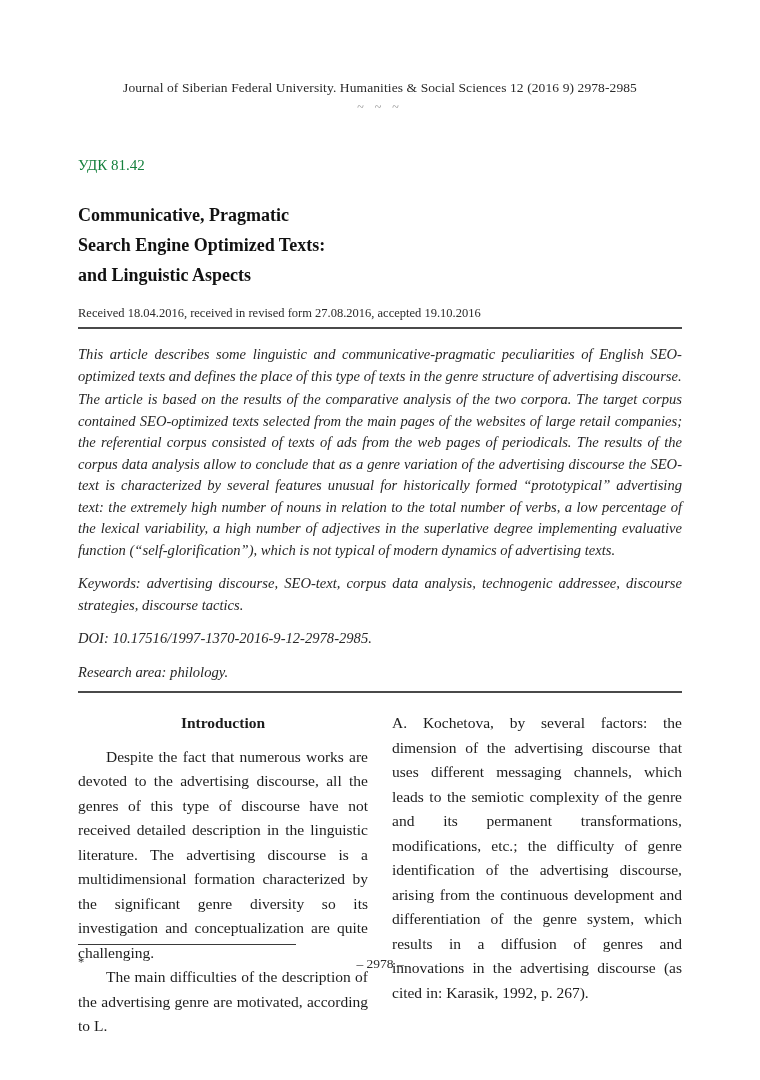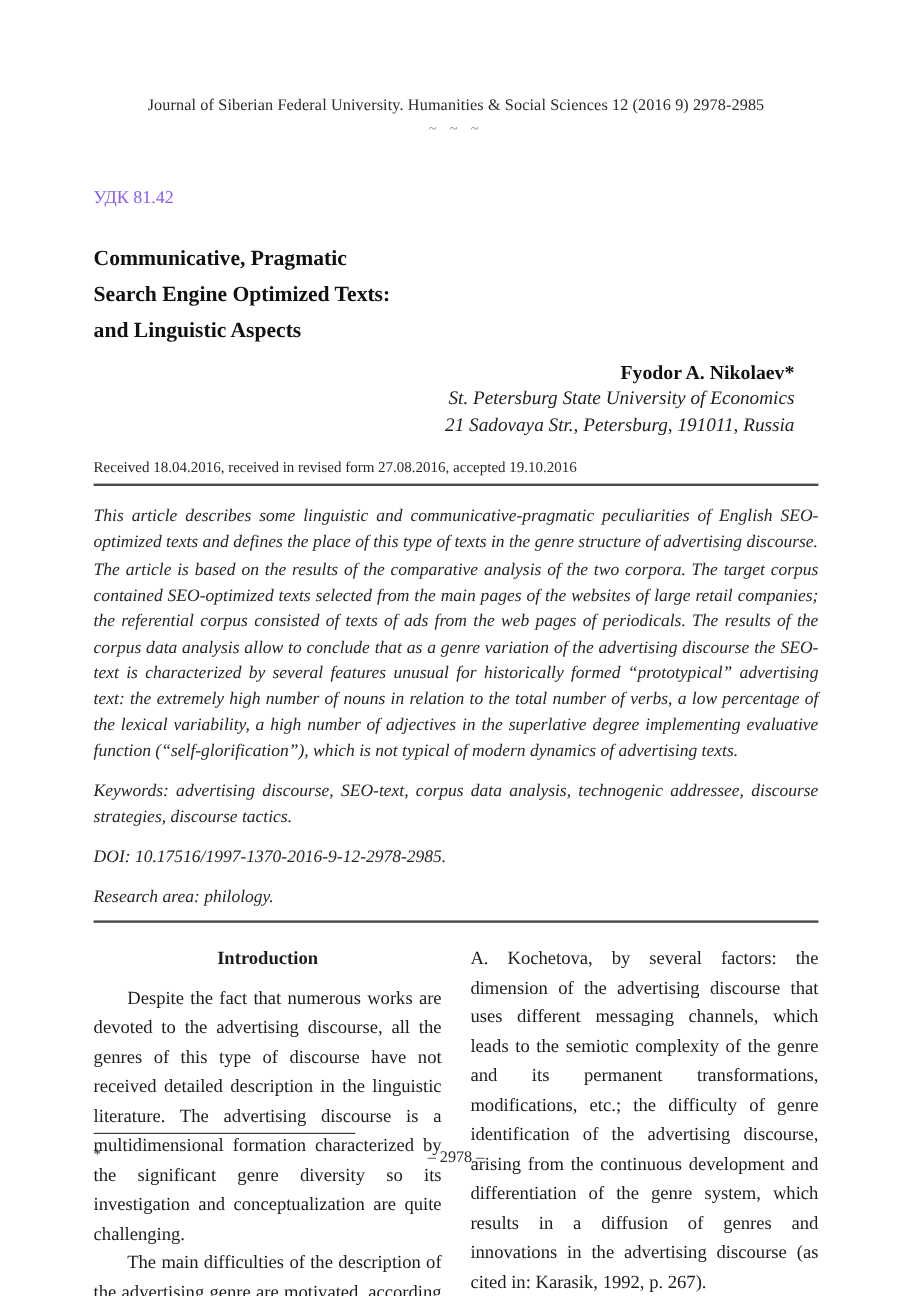--- a/index.html
+++ b/index.html
@@ -24,21 +24,21 @@
   .tilde {
     text-align: center;
     font-size: 12px;
     color: #8a8a8a;
     letter-spacing: 4px;
     margin-top: 4px;
   }
   .udc {
     margin-top: 42px;
     font-size: 15px;
-    color: #8b5cf6;
+    color: #15803d;
   }
   .title {
     margin-top: 26px;
     font-size: 18px;
     font-weight: bold;
     line-height: 30px;
     color: #111;
   }
   .author-block {
     margin-top: 10px;
@@ -153,25 +153,20 @@
     <div class="tilde">~ ~ ~</div>
 
     <div class="udc">УДК 81.42</div>
 
     <div class="title">
       <div>Communicative, Pragmatic</div>
       <div>Search Engine Optimized Texts:</div>
       <div>and Linguistic Aspects</div>
     </div>
 
-    <div class="author-block">
-      <div class="author-name">Fyodor A. Nikolaev*</div>
-      <div class="author-affil">St. Petersburg State University of Economics</div>
-      <div class="author-addr">21 Sadovaya Str., Petersburg, 191011, Russia</div>
-    </div>
 
     <div class="received">Received 18.04.2016, received in revised form 27.08.2016, accepted 19.10.2016</div>
 
     <hr class="rule">
 
     <div class="abstract">
       <p>This article describes some linguistic and communicative-pragmatic peculiarities of English SEO-optimized texts and defines the place of this type of texts in the genre structure of advertising discourse.</p>
       <p>The article is based on the results of the comparative analysis of the two corpora. The target corpus contained SEO-optimized texts selected from the main pages of the websites of large retail companies; the referential corpus consisted of texts of ads from the web pages of periodicals. The results of the corpus data analysis allow to conclude that as a genre variation of the advertising discourse the SEO-text is characterized by several features unusual for historically formed “prototypical” advertising text: the extremely high number of nouns in relation to the total number of verbs, a low percentage of the lexical variability, a high number of adjectives in the superlative degree implementing evaluative function (“self-glorification”), which is not typical of modern dynamics of advertising texts.</p>
     </div>
 

